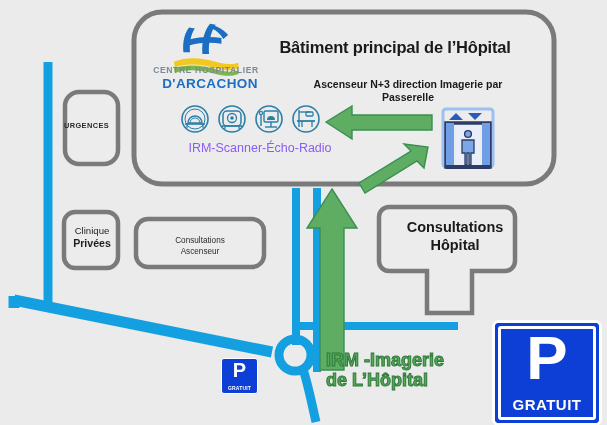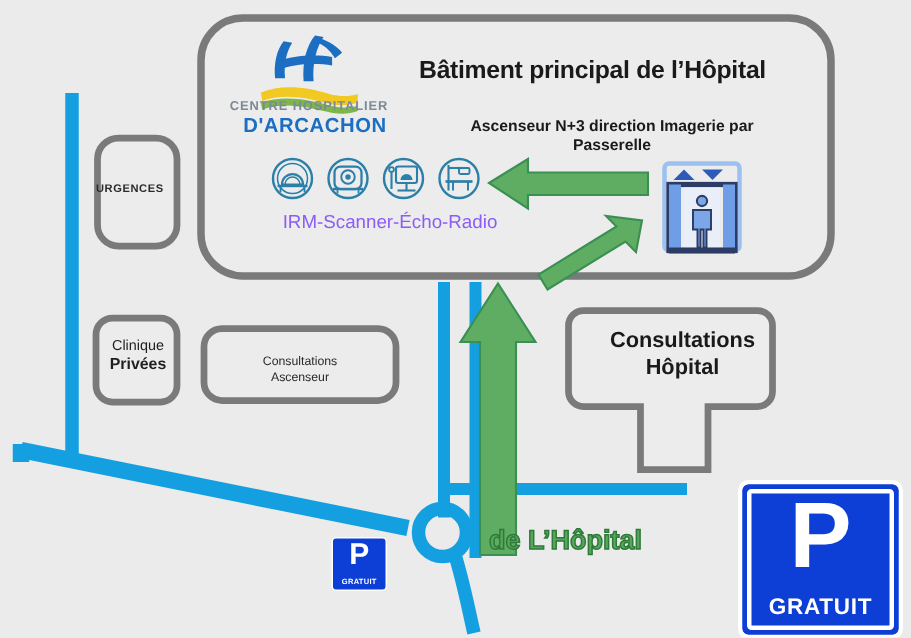--- a/index.html
+++ b/index.html
@@ -207,20 +207,21 @@
   <span>Consultations</span><br>
   <span>Ascenseur</span>
 </div>
 
 <div class="lbl" id="lblConsHop">
   <span>Consultations</span><br>
   <span>Hôpital</span>
 </div>
 
 <div id="accessTxt">
+  <div>IRM -Imagerie</div>
   <div>de L’Hôpital</div>
 </div>
 
 <div class="psign" id="psignBig">
   <div class="inner"></div>
   <div class="pchar">P</div>
   <div class="gratuit">GRATUIT</div>
 </div>
 
 <div class="psign" id="psignSmall">

